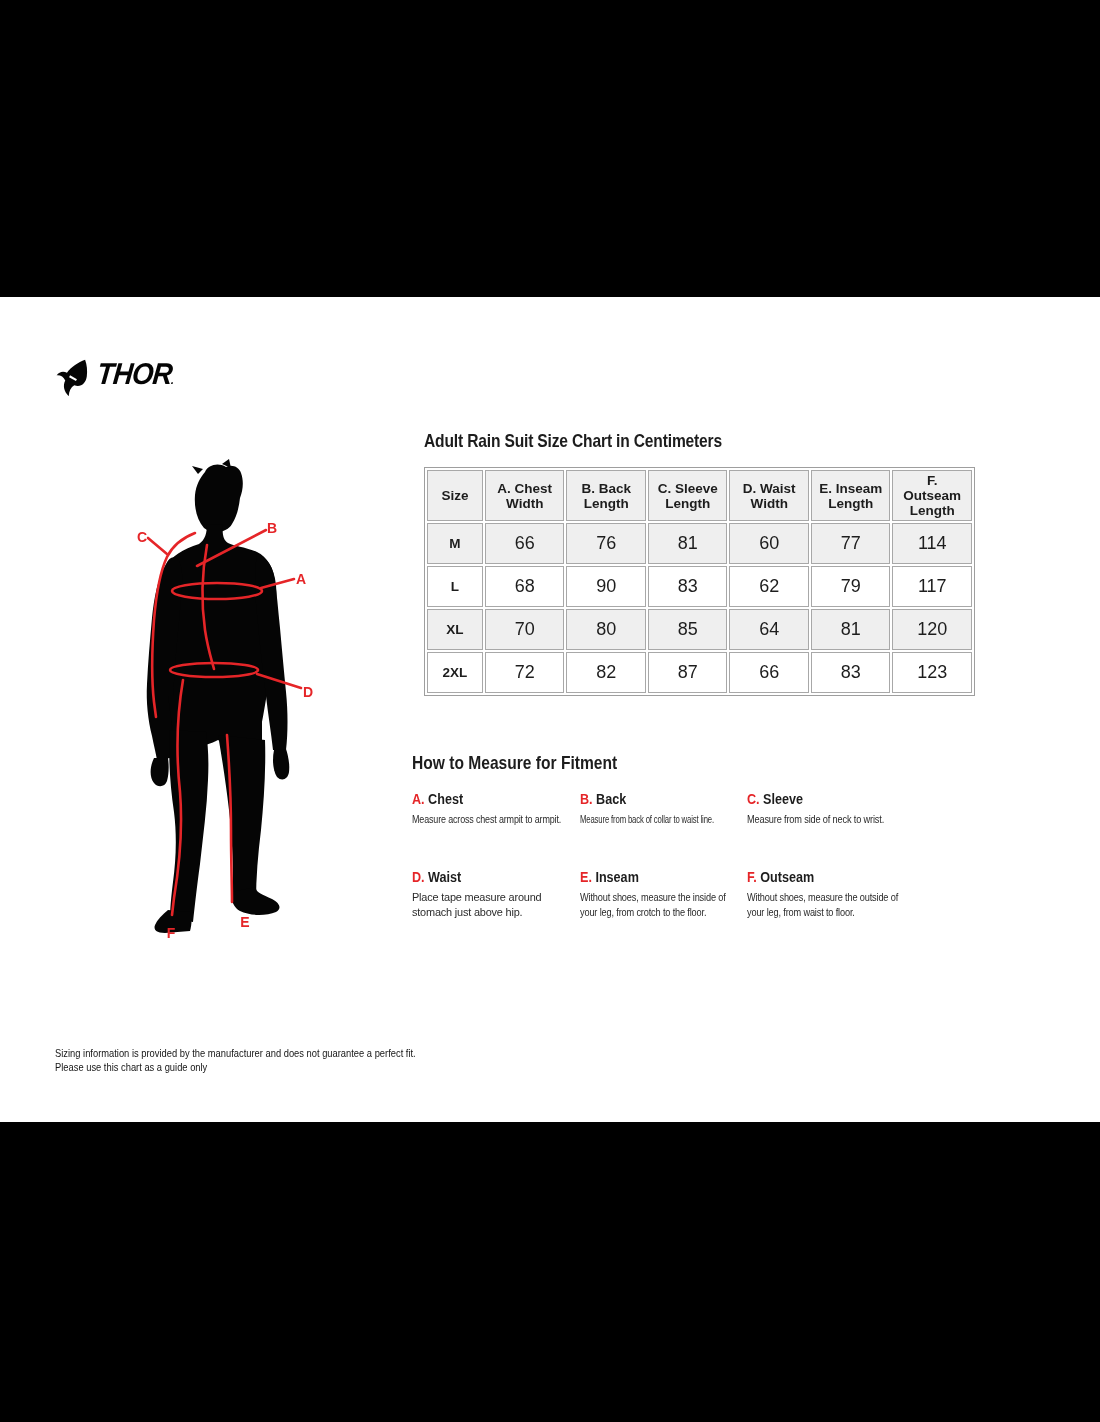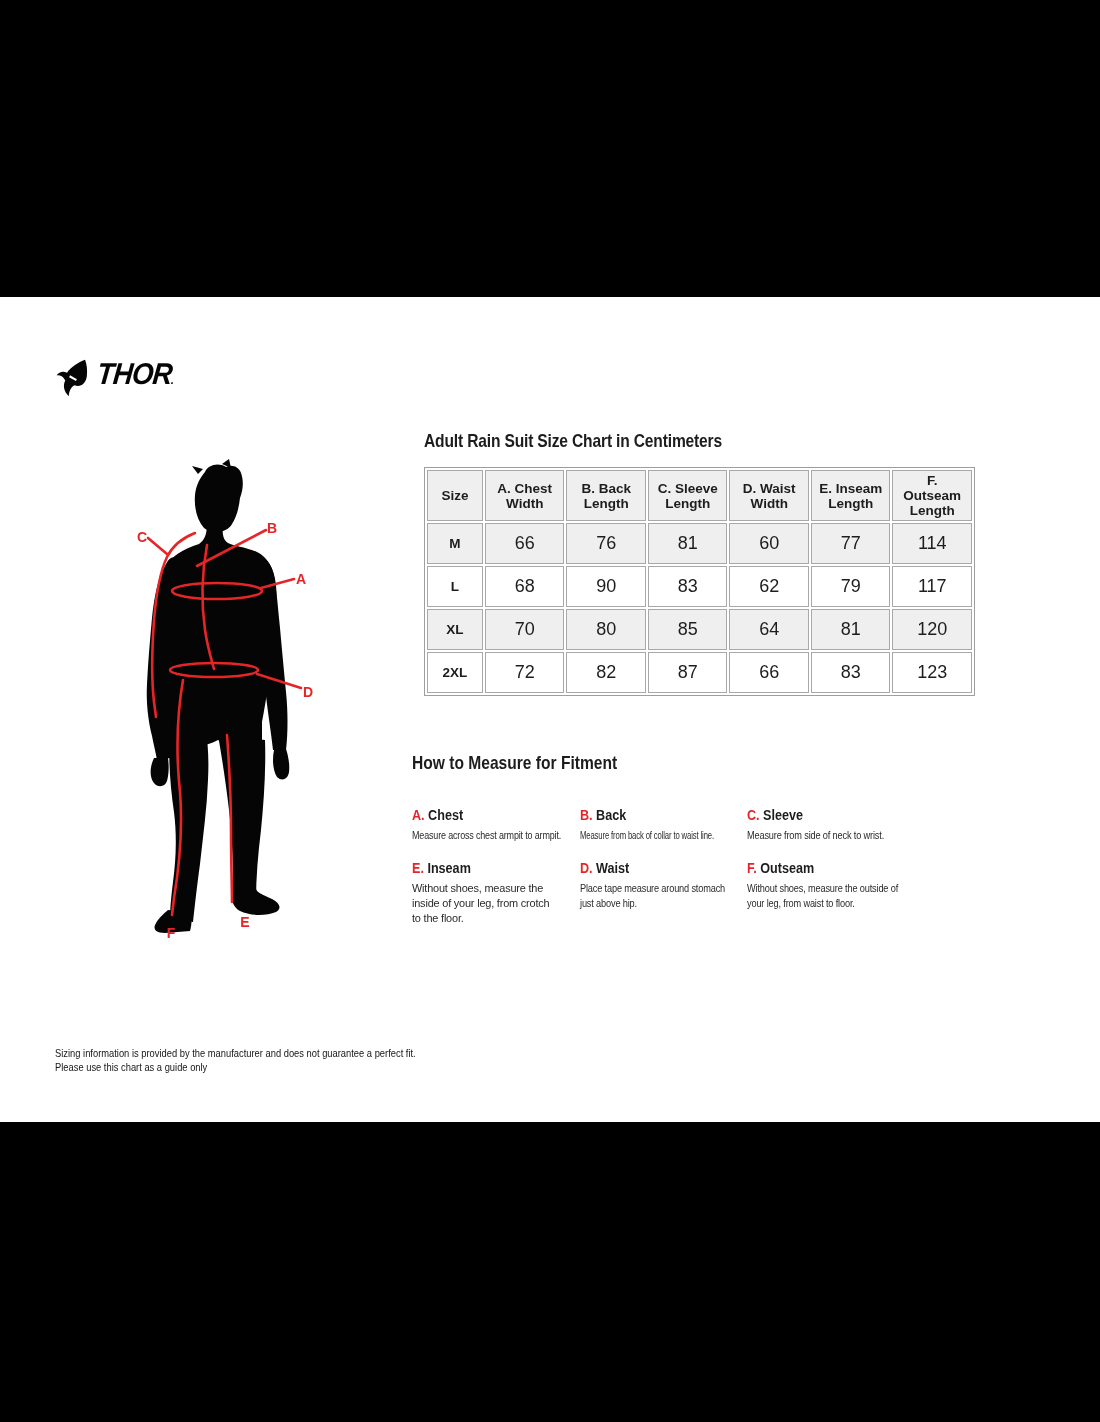--- a/index.html
+++ b/index.html
@@ -39,21 +39,21 @@
                          background:var(--stripe); padding:2px 4px; }
   .size-table tbody th { font-size:13.5px; font-weight:bold; }
   .size-table tbody td { font-size:18px; font-weight:400; }
   .size-table tbody th, .size-table tbody td { height:41px; background:#fff; }
   .size-table tbody tr.striped th, .size-table tbody tr.striped td { background:var(--stripe); }
 
   
   .measure-section { position:absolute; left:412px; top:752px; width:556px; }
   .measure-title { font-size:19px; font-weight:bold; white-space:nowrap; display:inline-block;
                    transform:scaleX(.82); transform-origin:0 50%; }
-  .measure-grid { margin-top:32px; display:grid; grid-template-columns:168px 167px 221px; row-gap:16px; }
+  .measure-grid { margin-top:16px; display:grid; grid-template-columns:168px 167px 221px; row-gap:41px; }
   .measure-item .label { font-size:14px; font-weight:bold; white-space:nowrap;
                          display:inline-block; transform:scaleX(.9); transform-origin:0 50%; }
   .measure-item .label .letter { color:var(--accent); }
   .measure-item .desc { margin-top:4px; font-size:11.5px; line-height:15px; color:#2b2b2b;
                         letter-spacing:-.2px; transform-origin:0 0; }
   .measure-item:nth-child(1) .desc { white-space:nowrap; transform:scaleX(.78); }
   .measure-item:nth-child(2) .desc { white-space:nowrap; transform:scaleX(.67); }
   .measure-item:nth-child(3) .desc { white-space:nowrap; transform:scaleX(.80); }
   .measure-item:nth-child(4) .desc { width:150px; transform:scaleX(.95); }
   .measure-item:nth-child(5) .desc { width:190px; transform:scaleX(.80); }
@@ -180,22 +180,22 @@
       </table>
     </div>
   </div>
 
   <div class="measure-section">
     <div class="measure-title">How to Measure for Fitment</div>
     <div class="measure-grid">
         <div class="measure-item"><div class="label"><span class="letter">A. </span><span>Chest</span></div><div class="desc">Measure across chest armpit to armpit.</div></div>
         <div class="measure-item"><div class="label"><span class="letter">B. </span><span>Back</span></div><div class="desc">Measure from back of collar to waist line.</div></div>
         <div class="measure-item"><div class="label"><span class="letter">C. </span><span>Sleeve</span></div><div class="desc">Measure from side of neck to wrist.</div></div>
+        <div class="measure-item"><div class="label"><span class="letter">D. </span><span>Waist</span></div><div class="desc">Place tape measure around stomach just above hip.</div></div>
         <div class="measure-item"><div class="label"><span class="letter">E. </span><span>Inseam</span></div><div class="desc">Without shoes, measure the inside of your leg, from crotch to the floor.</div></div>
-        <div class="measure-item"><div class="label"><span class="letter">D. </span><span>Waist</span></div><div class="desc">Place tape measure around stomach just above hip.</div></div>
         <div class="measure-item"><div class="label"><span class="letter">F. </span><span>Outseam</span></div><div class="desc">Without shoes, measure the outside of your leg, from waist to floor.</div></div>
       </div>
   </div>
 
   <div class="footnote">
     <div>Sizing information is provided by the manufacturer and does not guarantee a perfect fit.</div>
     <div>Please use this chart as a guide only</div>
   </div>
 
 </div>

